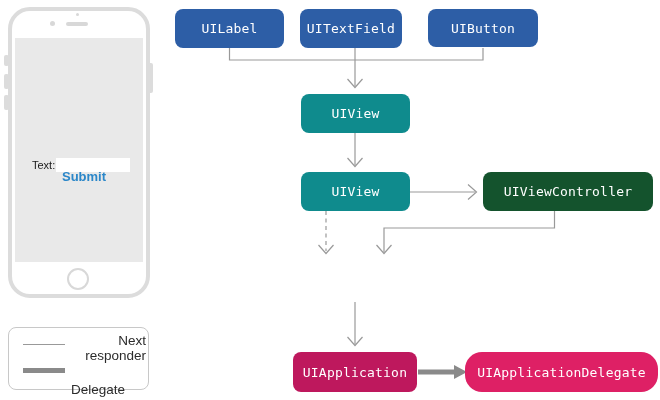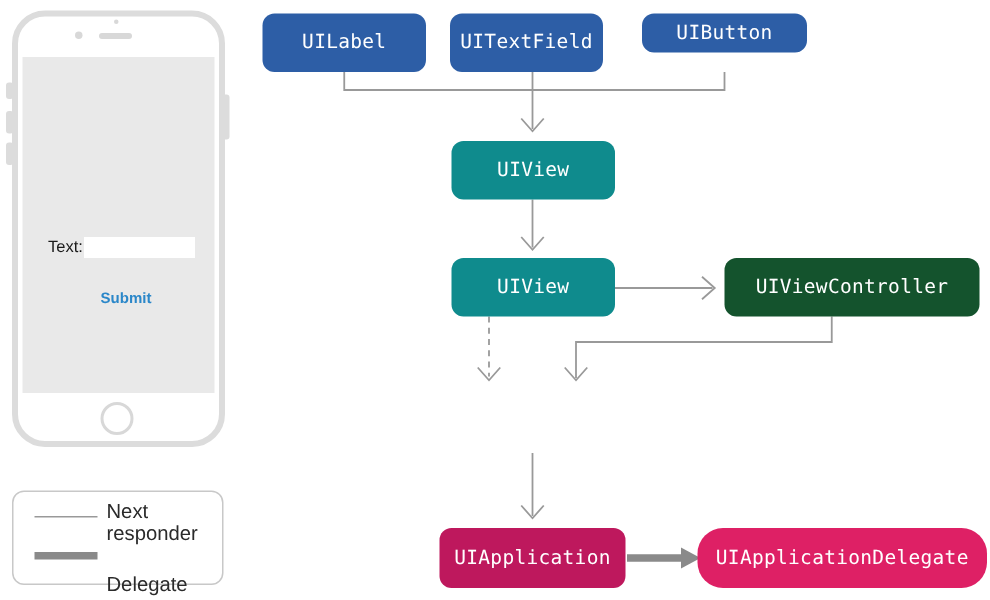--- a/index.html
+++ b/index.html
@@ -25,36 +25,36 @@
   #camera-dot{position:absolute;left:50px;top:21px;width:5px;height:5px;border-radius:50%;background:#d8d8d8;}
   #top-dot{position:absolute;left:76px;top:13px;width:3px;height:3px;border-radius:50%;background:#d8d8d8;}
   #speaker{position:absolute;left:66px;top:22px;width:22px;height:4px;border-radius:2px;background:#d8d8d8;}
   #screen{position:absolute;left:15px;top:38px;width:128px;height:224px;background:#e9e9e9;}
   #field-label{position:absolute;left:32px;top:159px;font-size:11px;color:#1a1a1a;}
   #text-input{
     position:absolute;left:56px;top:158px;width:74px;height:14px;box-sizing:border-box;
     background:#fff;border:none;outline:none;font-size:10px;padding:0 2px;
   }
   #submit-btn{
-    position:absolute;left:59px;top:194px;width:50px;text-align:center;
-    font-size:10px;font-weight:bold;background:none;border:none;padding:0;cursor:pointer;
+    position:absolute;left:59px;top:169px;width:50px;text-align:center;
+    font-size:13px;font-weight:bold;background:none;border:none;padding:0;cursor:pointer;
   }
   #home-btn{
     position:absolute;left:67px;top:268px;width:22px;height:22px;box-sizing:border-box;
     border:2px solid #d8d8d8;border-radius:50%;background:#fff;
   }
   
   #legend{
     position:absolute;left:8px;top:327px;width:141px;height:63px;box-sizing:border-box;
     border:1.5px solid #c8c8c8;border-radius:8px;background:#fff;
   }
   .legend-line-thin{position:absolute;left:14px;top:16px;width:42px;height:0;border-top:1.5px solid #999;}
   .legend-line-thick{position:absolute;left:14px;top:40px;width:42px;height:5px;background:#8a8a8a;}
   .legend-text{position:absolute;left:62px;font-size:13.5px;color:#2b2b2b;line-height:15px;}
-  #legend-next{top:5px;width:75px;}
+  #legend-next{top:5px;width:75px;text-align:right;}
   #legend-delegate{top:38px;width:75px;margin-top:16px;}
 </style>
 </head>
 <body>
 
 <div id="stage">
 
   <div class="side-btn" style="left:4px;top:55px;width:5px;height:11px;"></div>
   <div class="side-btn" style="left:4px;top:74px;width:5px;height:15px;"></div>
   <div class="side-btn" style="left:4px;top:95px;width:5px;height:15px;"></div>
@@ -91,21 +91,21 @@
       <path d="M355,302 V344"></path>
       <path d="M347.5,337 L355,345.5 L362.5,337"></path>
     </g>
 
     <line x1="418" y1="372" x2="454" y2="372" stroke="#8a8a8a" stroke-width="5"></line>
     <polygon points="454,365 467,372 454,379" fill="#8a8a8a"></polygon>
   </svg>
 
   <div class="node" style="left: 175px; top: 9px; width: 109px; height: 39px; background-color: rgb(45, 94, 166);">UILabel</div>
   <div class="node" style="left: 300px; top: 9px; width: 102px; height: 39px; background-color: rgb(45, 94, 166);">UITextField</div>
-  <div class="node" style="left: 428px; top: 9px; width: 110px; height: 26px; background-color: rgb(45, 94, 166);">UIButton</div>
+  <div class="node" style="left: 428px; top: 9px; width: 110px; height: 38px; background-color: rgb(45, 94, 166);">UIButton</div>
   <div class="node" style="left: 301px; top: 94px; width: 109px; height: 39px; background-color: rgb(15, 139, 141);">UIView</div>
   <div class="node" style="left: 301px; top: 172px; width: 109px; height: 39px; background-color: rgb(15, 139, 141);">UIView</div>
   <div class="node" style="left: 483px; top: 172px; width: 170px; height: 39px; background-color: #14532d;">UIViewController</div>
   <div class="node" style="left: 293px; top: 352px; width: 124px; height: 40px; background-color: #be185d;">UIApplication</div>
   <div class="node" style="left: 465px; top: 352px; width: 193px; height: 40px; background-color: rgb(222, 32, 101); border-radius: 17px;">UIApplicationDelegate</div>
 
   <div id="legend">
     <div class="legend-line-thin"></div>
     <div class="legend-text" id="legend-next">Next responder</div>
     <div class="legend-line-thick"></div>

